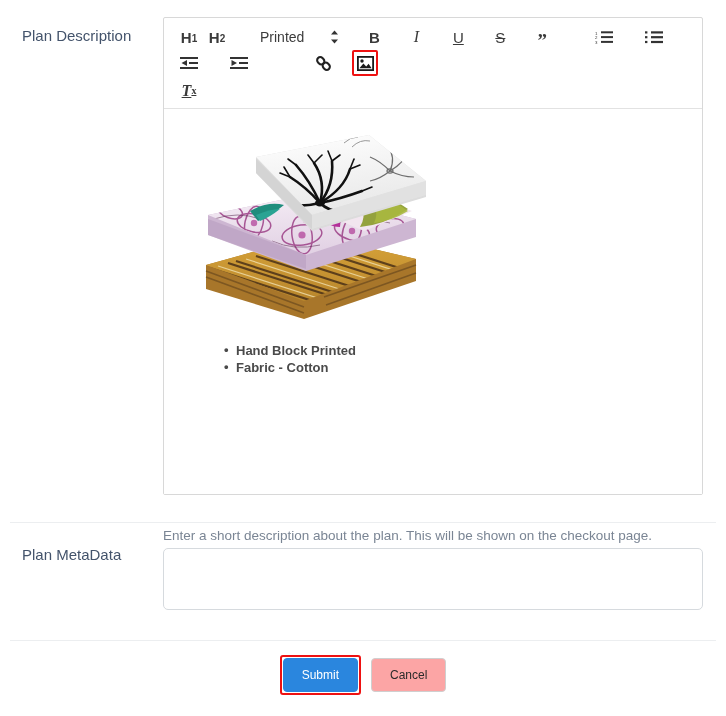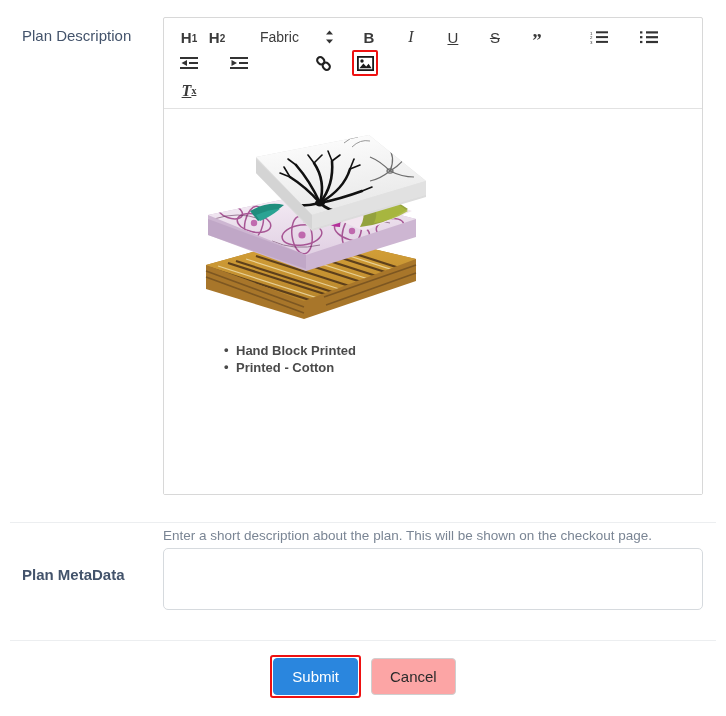--- a/index.html
+++ b/index.html
@@ -20,21 +20,21 @@
   .field-label {
     position: absolute;
     left: 22px;
     width: 130px;
     font-size: 15px;
     line-height: 21px;
     color: #43536b;
     font-weight: 400;
   }
   .row-desc .field-label { top: 8px; }
-  .row-meta .field-label { top: 24px; font-weight: bold; }
+  .row-meta .field-label { top: 4px; }
 
   
   .editor-wrap {
     position: absolute;
     left: 163px;
     top: 0;
     width: 540px;
   }
   .editor {
     border: 1px solid #d8d8d8;
@@ -212,21 +212,21 @@
     align-items: center;
   }
   .submit-wrap {
     border: 2px solid #ee1111;
     border-radius: 3px;
     padding: 1px;
     display: inline-flex;
   }
   .btn {
     font-family: "Liberation Sans", sans-serif;
-    font-size: 15px;
+    font-size: 12px;
     line-height: 1;
     border-radius: 4px;
     cursor: pointer;
     padding: 10px 18px;
   }
   .btn-submit {
     background: #2a86de;
     border: 1px solid #2a86de;
     color: #ffffff;
   }
@@ -257,21 +257,21 @@
           </div>
 
           <div class="tb-btn hbtn">
             <span>H</span>
               <sub>2</sub>
           </div>
 
           <div class="tb-spacer-md"></div>
 
           <div class="picker">
-            <span class="picker-label">Fabric</span>
+            <span class="picker-label">Printed</span>
             <span class="picker-arrows">
               <svg width="9" height="14" viewBox="0 0 9 14">
                 <path d="M4.5 0.5 L8 4.6 L1 4.6 Z" fill="#333"></path>
                 <path d="M4.5 13.5 L1 9.4 L8 9.4 Z" fill="#333"></path>
               </svg>
             </span>
           </div>
 
           <div class="tb-spacer-md"></div>
 
@@ -536,21 +536,21 @@
                   </g>
                 </g>
                 <path d="M62 40 L118 96 L118 110 L62 54 Z" fill="#cfcfcf" opacity="0.6"></path>
                 <path d="M118 96 L232 62 L232 76 L118 110 Z" fill="#e3e3e3" opacity="0.75"></path>
               </g>
             </svg>
           </div>
 
           <ul class="bullets">
             <li>Hand Block Printed</li>
-            <li>Printed - Cotton</li>
+            <li>Fabric - Cotton</li>
           </ul>
 
         </div>
       </div>
     </div>
 
     <div class="help-text">Enter a short description about the plan. This will be shown on the checkout page.</div>
   </div>
 
   <div class="divider d1"></div>

